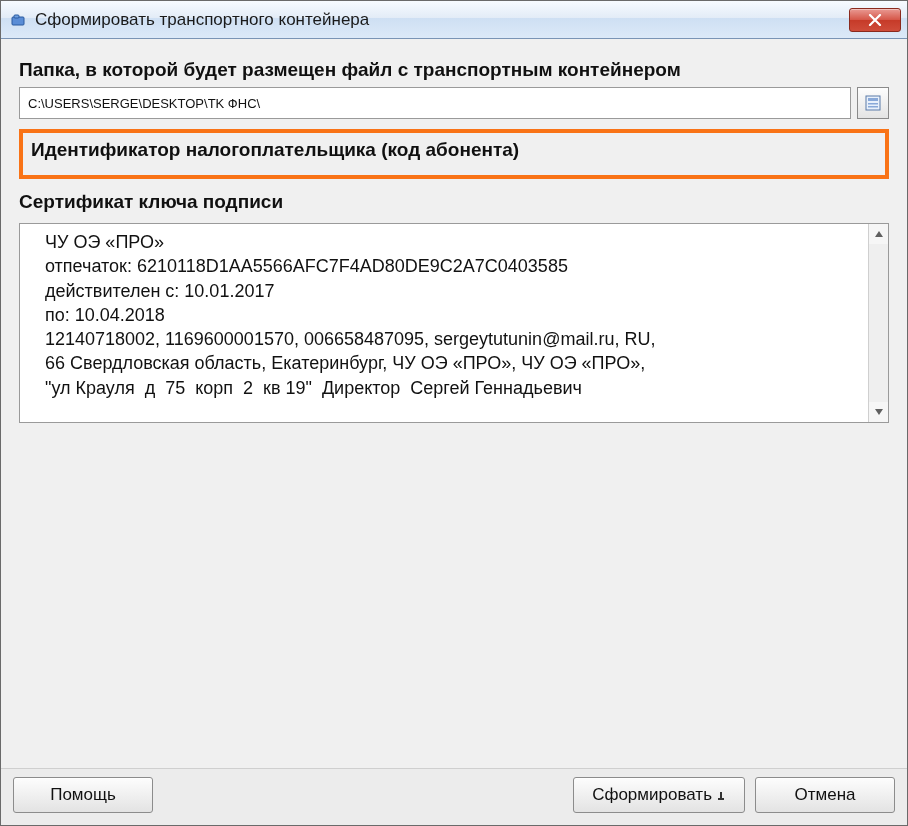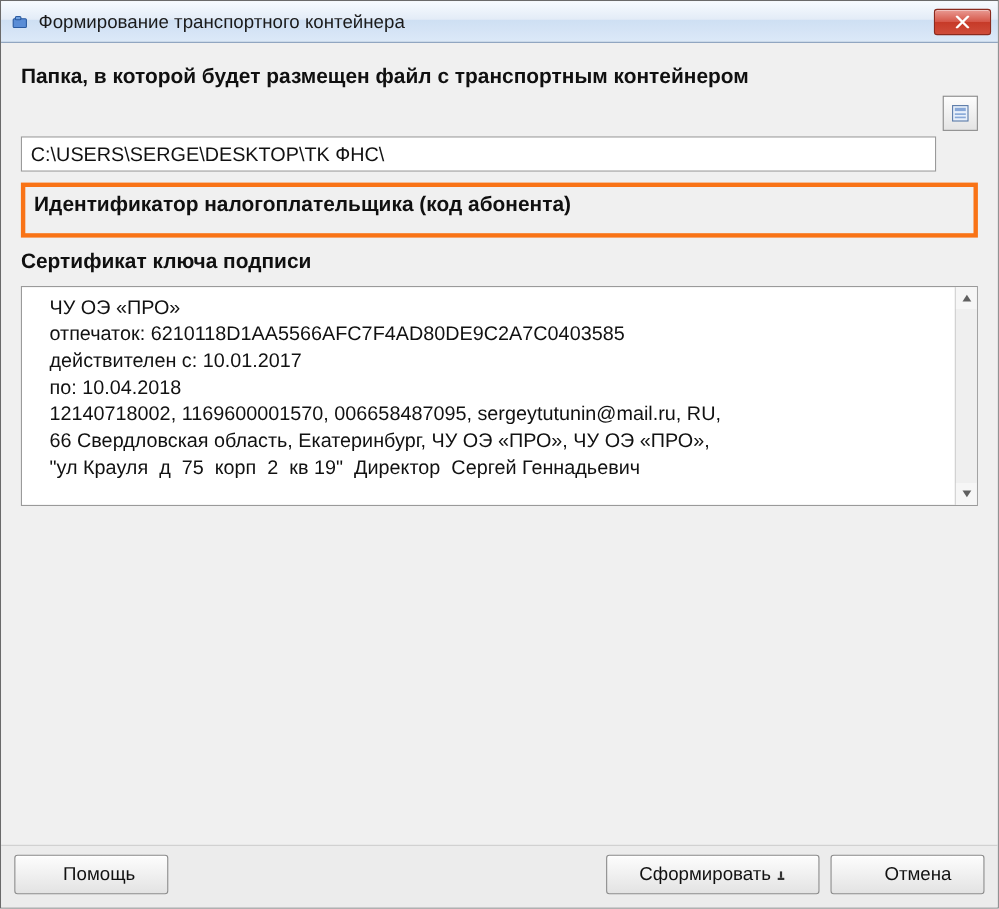--- a/index.html
+++ b/index.html
@@ -58,24 +58,23 @@
     margin: 6px 0 6px 0;
   }
 
   .path-row {
     display: flex; align-items: stretch; gap: 6px;
   }
   .text-input, .multiline {
     background: #fff;
     border: 1px solid #9a9a9a;
     font-family: inherit;
-    font-size: 18px;
+    font-size: 13px;
     padding: 4px 8px;
     color: #111;
-    margin-top: 37px;
   }
   .text-input {
     height: 32px; line-height: 24px;
     flex: 1;
   }
   .browse-btn {
     width: 32px; height: 32px;
     background: linear-gradient(to bottom,#fdfdfd,#e4e4e4);
     border: 1px solid #8a8a8a;
     display: flex; align-items: center; justify-content: center;
@@ -120,46 +119,46 @@
 
   .button-bar {
     display: flex; gap: 10px;
     padding: 8px 12px 12px 12px;
     border-top: 1px solid #cfcfcf;
     background: #ececec;
   }
   .button-bar .gap { flex: 1; }
   .btn {
     min-width: 140px; height: 36px;
-    padding: 0 29px;
+    padding: 0 18px;
     background: linear-gradient(to bottom,#fdfdfd,#e3e3e3);
     border: 1px solid #8c8c8c;
     border-radius: 3px;
     font-family: inherit; font-size: 17px;
     color: #111;
-    display: inline-flex; align-items: center; justify-content: flex-end;
+    display: inline-flex; align-items: center; justify-content: center;
     box-shadow: inset 0 1px 0 #fff;
   }
   .caret {
     display:inline-block; margin-left:4px; color:#333;
   }
 </style>
 </head>
 <body>
 
 <div class="window">
 
   <div class="titlebar">
     <span class="app-icon">
       <svg width="16" height="16" viewBox="0 0 16 16">
         <rect x="2" y="5" width="12" height="8" rx="1" fill="#5a8dd6" stroke="#2a5aa0"></rect>
         <rect x="4" y="3" width="5" height="3" rx="1" fill="#6fa0e0" stroke="#2a5aa0"></rect>
       </svg>
     </span>
-    <span class="title-text">Формирование транспортного контейнера</span>
+    <span class="title-text">Сформировать транспортного контейнера</span>
     <div class="close-btn">
       <svg width="14" height="12" viewBox="0 0 14 12">
         <path d="M2 1 L12 11 M12 1 L2 11" stroke="#fff" stroke-width="2.2" stroke-linecap="round"></path>
       </svg>
     </div>
   </div>
 
   <div class="body-area">
 
     <div class="field-label">Папка, в которой будет размещен файл с транспортным контейнером</div>

